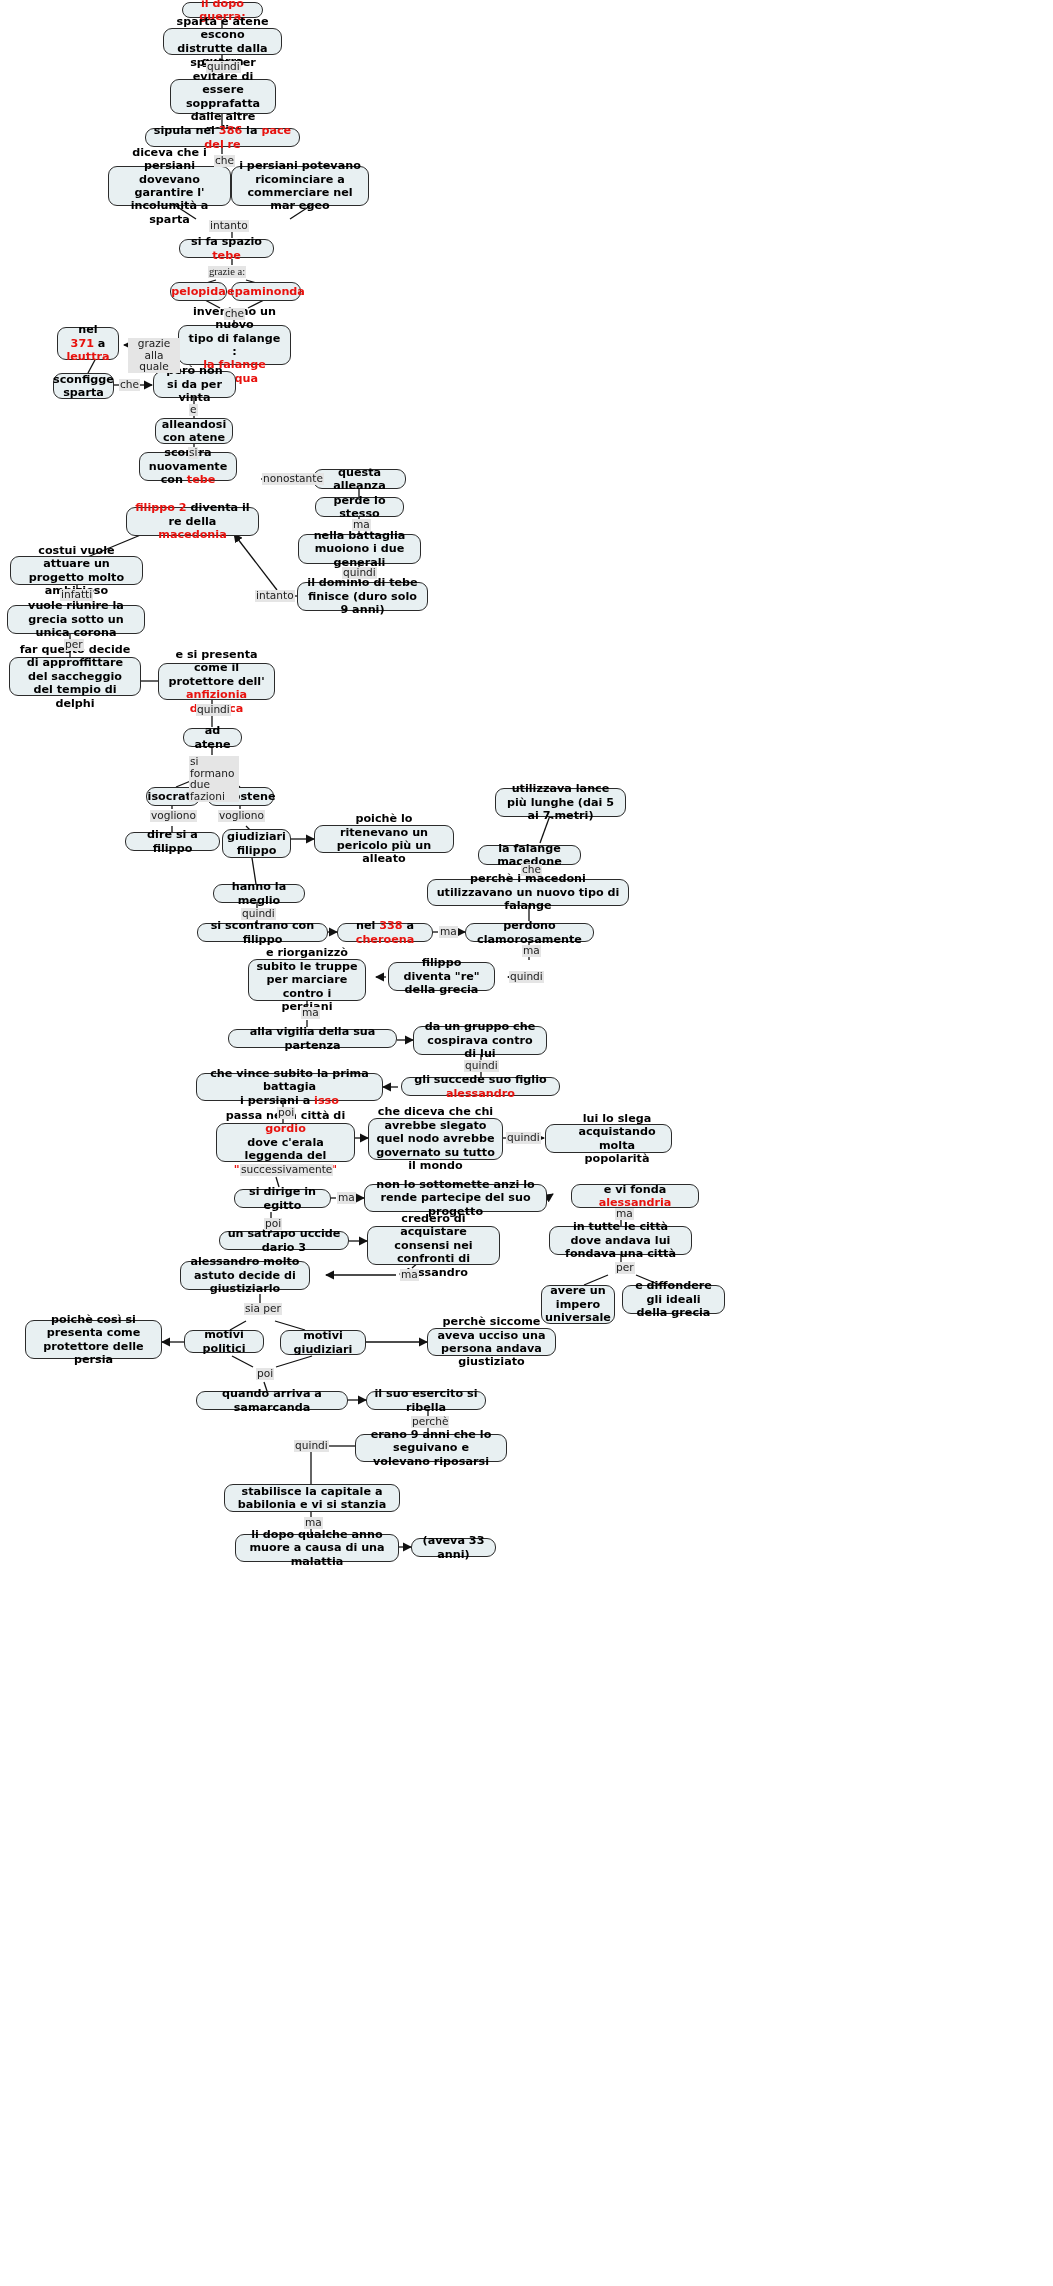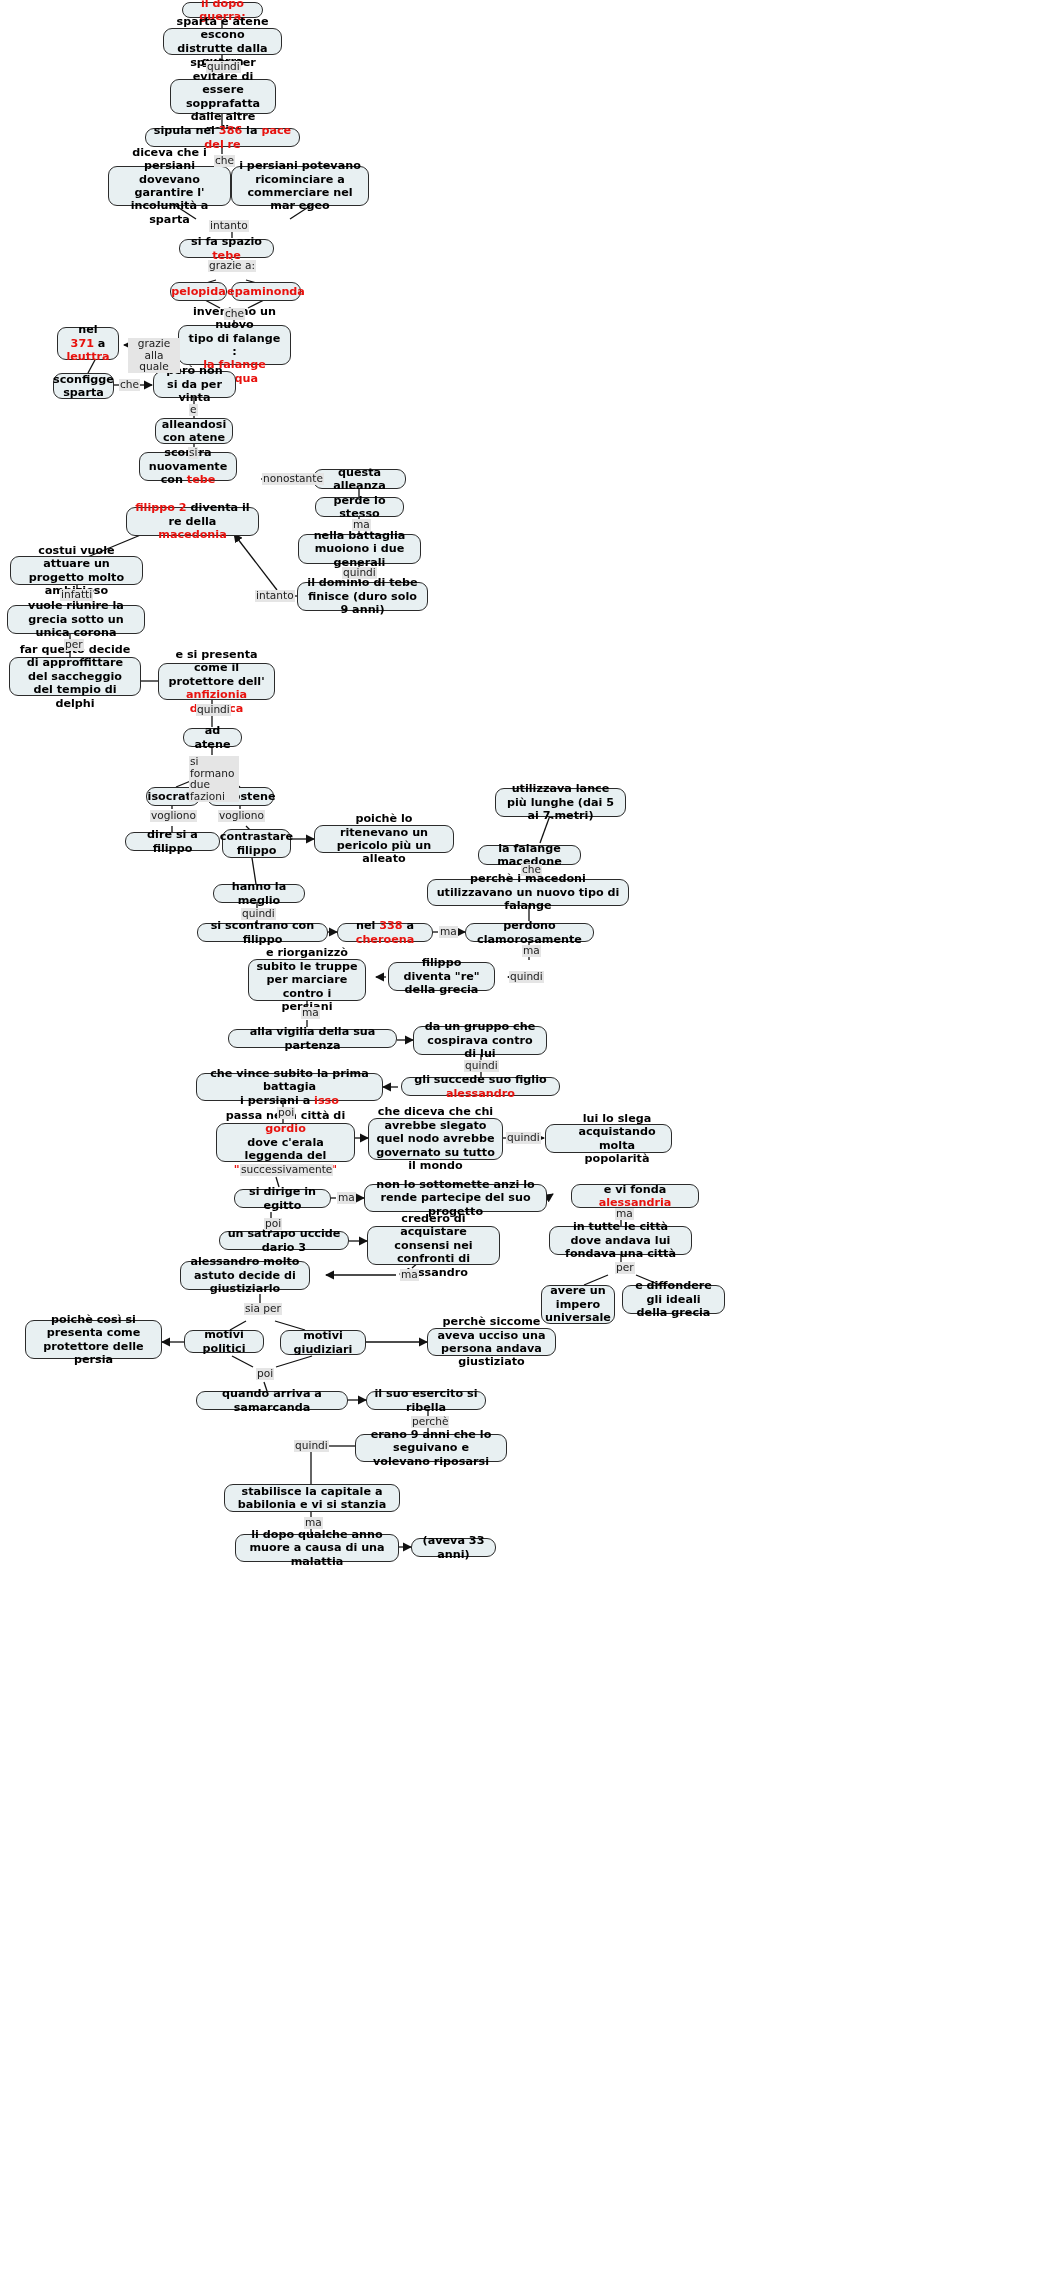--- a/index.html
+++ b/index.html
@@ -306,21 +306,21 @@
   </div>
 
   <div class="node" style="left:183px;top:728px;width:59px;height:19px;">ad atene</div>
 
   <div class="node" style="left:146px;top:787px;width:54px;height:19px;">isocrate</div>
 
   <div class="node" style="left:207px;top:787px;width:67px;height:19px;">demostene</div>
 
   <div class="node" style="left:125px;top:832px;width:95px;height:19px;">dire si a filippo</div>
 
-  <div class="node" style="left:222px;top:829px;width:69px;height:29px;">contrastare filippo</div>
+  <div class="node" style="left:222px;top:829px;width:69px;height:29px;">giudiziari filippo</div>
 
   <div class="node" style="left:314px;top:825px;width:140px;height:28px;">poichè lo ritenevano un pericolo più un alleato</div>
 
   <div class="node" style="left:495px;top:788px;width:131px;height:29px;">utilizzava lance più lunghe (dai 5 ai 7 metri)</div>
 
   <div class="node" style="left:478px;top:845px;width:103px;height:20px;">la falange macedone</div>
 
   <div class="node" style="left:427px;top:879px;width:202px;height:27px;">perchè i macedoni utilizzavano un nuovo tipo di falange</div>
 
   <div class="node" style="left:213px;top:884px;width:92px;height:19px;">hanno la meglio</div>
@@ -395,21 +395,21 @@
 
   <div class="node" style="left:224px;top:1484px;width:176px;height:28px;">stabilisce la capitale a babilonia e vi si stanzia</div>
 
   <div class="node" style="left:235px;top:1534px;width:164px;height:28px;">li dopo qualche anno muore a causa di una malattia</div>
 
   <div class="node" style="left:411px;top:1538px;width:85px;height:19px;">(aveva 33 anni)</div>
 
   <div class="lbl" style="left:206px;top:61px;">quindi</div>
   <div class="lbl" style="left:214px;top:155px;">che</div>
   <div class="lbl" style="left:209px;top:220px;">intanto</div>
-  <div class="lbl" style="left:208px;top:260px;">grazie a:</div>
+  <div class="lbl" style="left:208px;top:266px;font-family:Liberation Serif, serif;">grazie a:</div>
   <div class="lbl" style="left:224px;top:308px;">che</div>
   <div class="lbl" style="left:128px;top:338px;width:50px;white-space:normal;text-align:center;">grazie alla quale</div>
   <div class="lbl" style="left:119px;top:379px;">che</div>
   <div class="lbl" style="left:189px;top:404px;">e</div>
   <div class="lbl" style="left:188px;top:447px;">si</div>
   <div class="lbl" style="left:262px;top:473px;">nonostante</div>
   <div class="lbl" style="left:352px;top:519px;">ma</div>
   <div class="lbl" style="left:342px;top:567px;">quindi</div>
   <div class="lbl" style="left:255px;top:590px;">intanto</div>
   <div class="lbl" style="left:60px;top:589px;">infatti</div>

